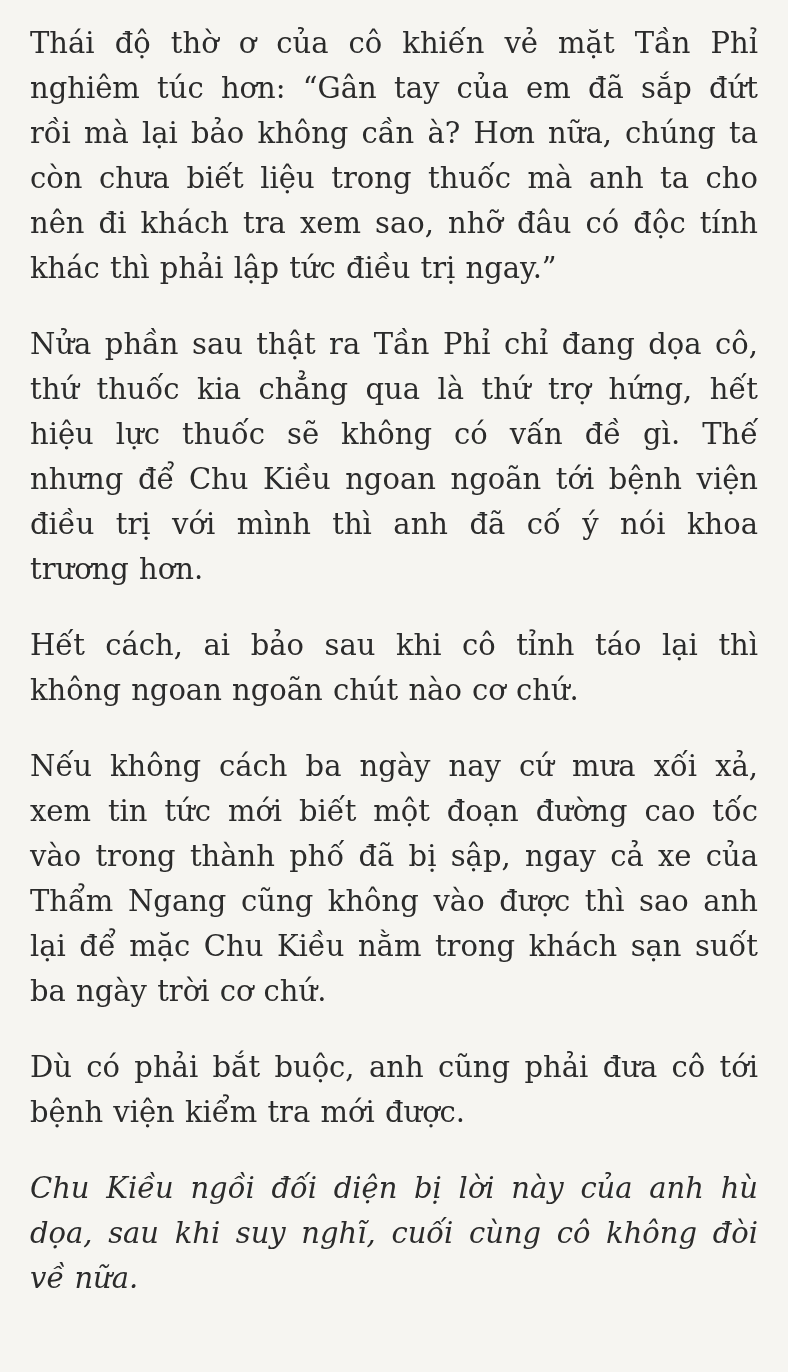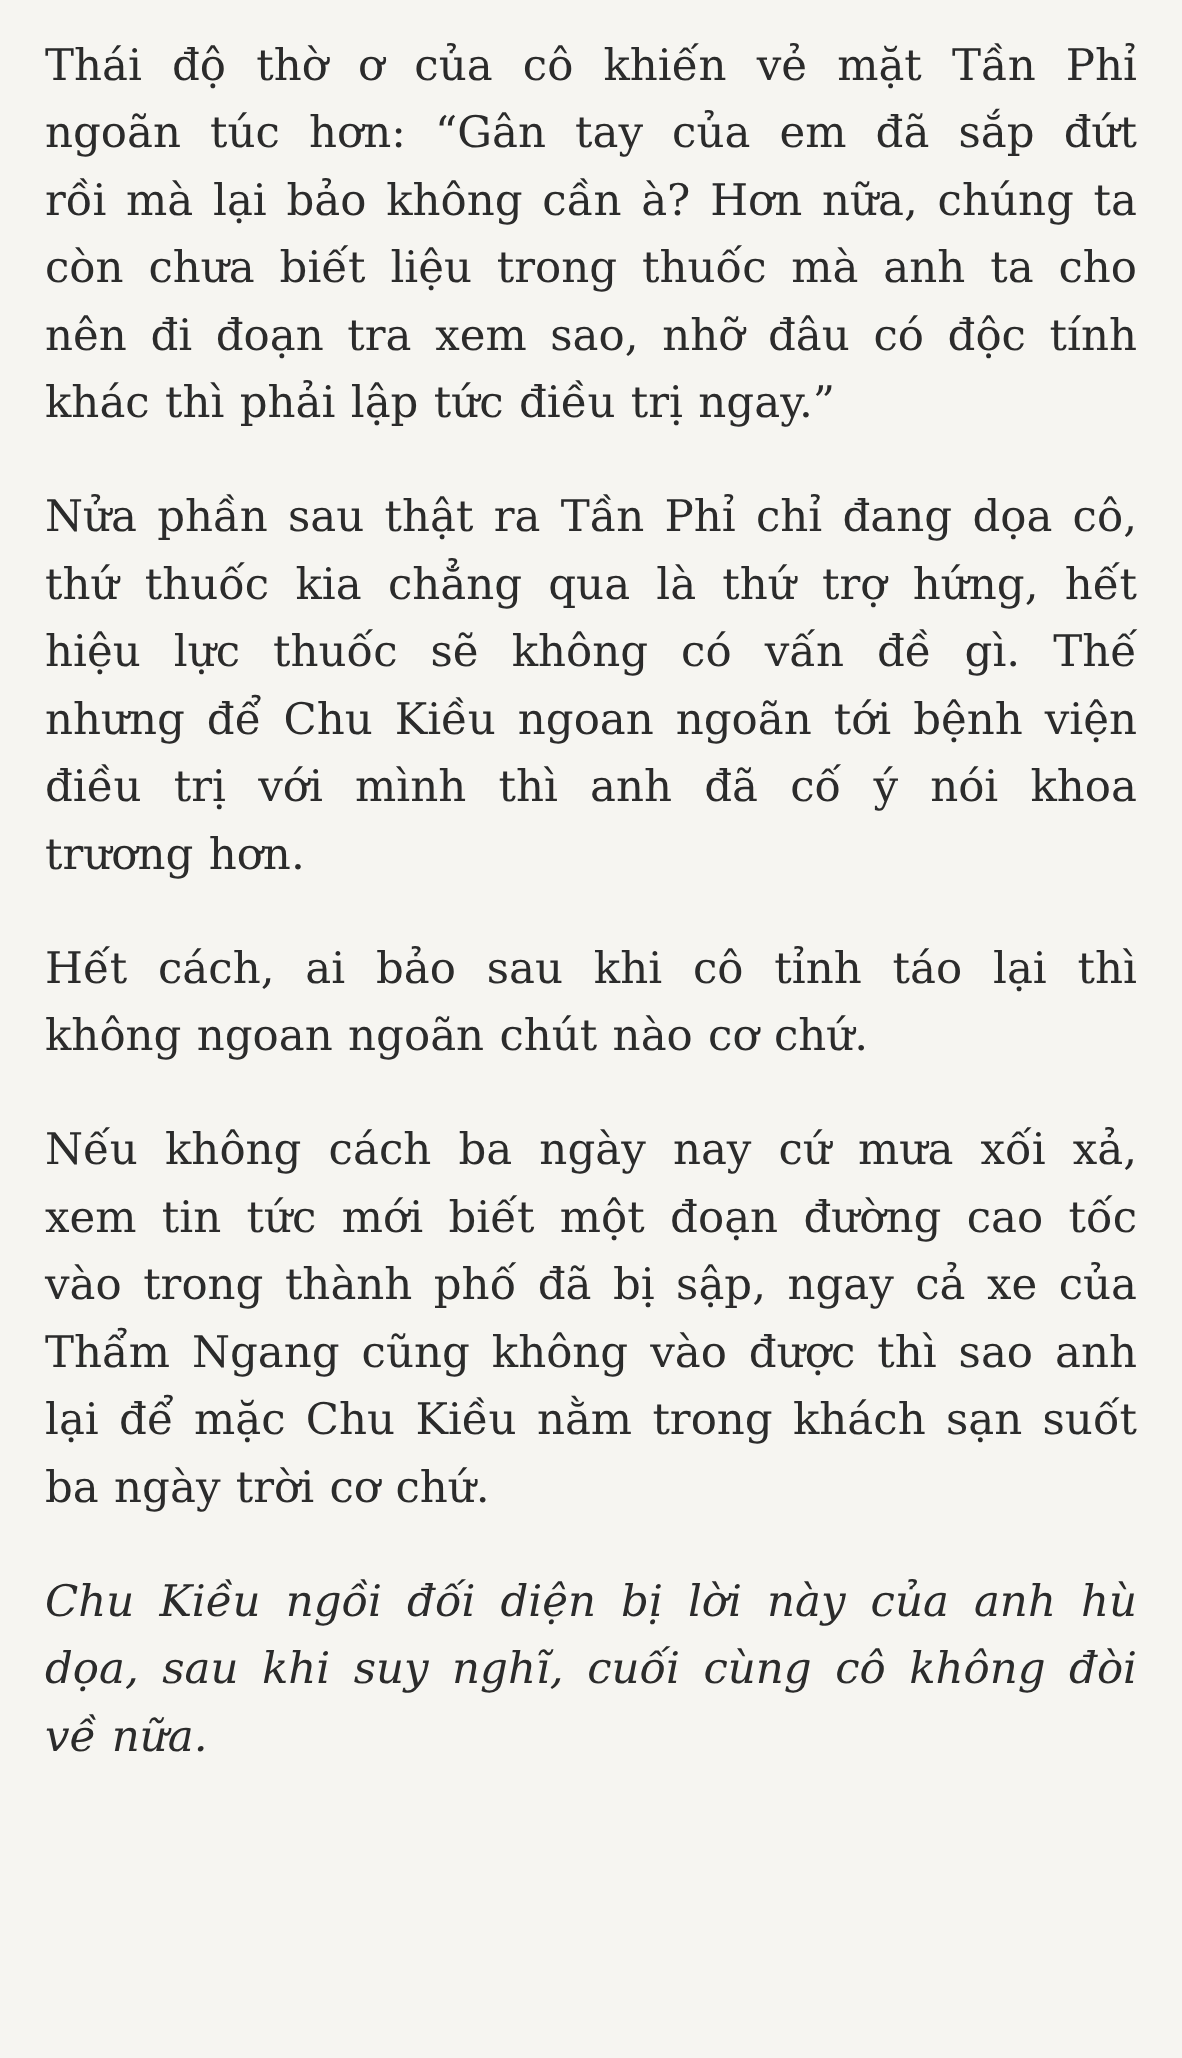--- a/index.html
+++ b/index.html
@@ -42,24 +42,24 @@
     text-align-last: left;
   }
 </style>
 </head>
 <body style="--page-bg: #f6f5f1; --text-color: #2b2b2b;">
 
 <main class="reader-page">
   <div class="text-content">
       <div class="para">
         <div class="line">Thái độ thờ ơ của cô khiến vẻ mặt Tần Phỉ</div>
-        <div class="line">ngoãn túc hơn: “Gân tay của em đã sắp đứt</div>
+        <div class="line">nghiêm túc hơn: “Gân tay của em đã sắp đứt</div>
         <div class="line">rồi mà lại bảo không cần à? Hơn nữa, chúng ta</div>
         <div class="line">còn chưa biết liệu trong thuốc mà anh ta cho</div>
-        <div class="line">nên đi đoạn tra xem sao, nhỡ đâu có độc tính</div>
+        <div class="line">nên đi khách tra xem sao, nhỡ đâu có độc tính</div>
         <div class="line last">khác thì phải lập tức điều trị ngay.”</div>
       </div>
       <div class="para">
         <div class="line">Nửa phần sau thật ra Tần Phỉ chỉ đang dọa cô,</div>
         <div class="line">thứ thuốc kia chẳng qua là thứ trợ hứng, hết</div>
         <div class="line">hiệu lực thuốc sẽ không có vấn đề gì. Thế</div>
         <div class="line">nhưng để Chu Kiều ngoan ngoãn tới bệnh viện</div>
         <div class="line">điều trị với mình thì anh đã cố ý nói khoa</div>
         <div class="line last">trương hơn.</div>
       </div>
@@ -69,18 +69,22 @@
       </div>
       <div class="para">
         <div class="line">Nếu không cách ba ngày nay cứ mưa xối xả,</div>
         <div class="line">xem tin tức mới biết một đoạn đường cao tốc</div>
         <div class="line">vào trong thành phố đã bị sập, ngay cả xe của</div>
         <div class="line">Thẩm Ngang cũng không vào được thì sao anh</div>
         <div class="line">lại để mặc Chu Kiều nằm trong khách sạn suốt</div>
         <div class="line last">ba ngày trời cơ chứ.</div>
       </div>
       <div class="para">
+        <div class="line">Dù có phải bắt buộc, anh cũng phải đưa cô tới</div>
+        <div class="line last">bệnh viện kiểm tra mới được.</div>
+      </div>
+      <div class="para">
         <div class="line">Chu Kiều ngồi đối diện bị lời này của anh hù</div>
         <div class="line">dọa, sau khi suy nghĩ, cuối cùng cô không đòi</div>
         <div class="line last">về nữa.</div>
       </div>
     </div>
 </main>
 
 </body></html>

